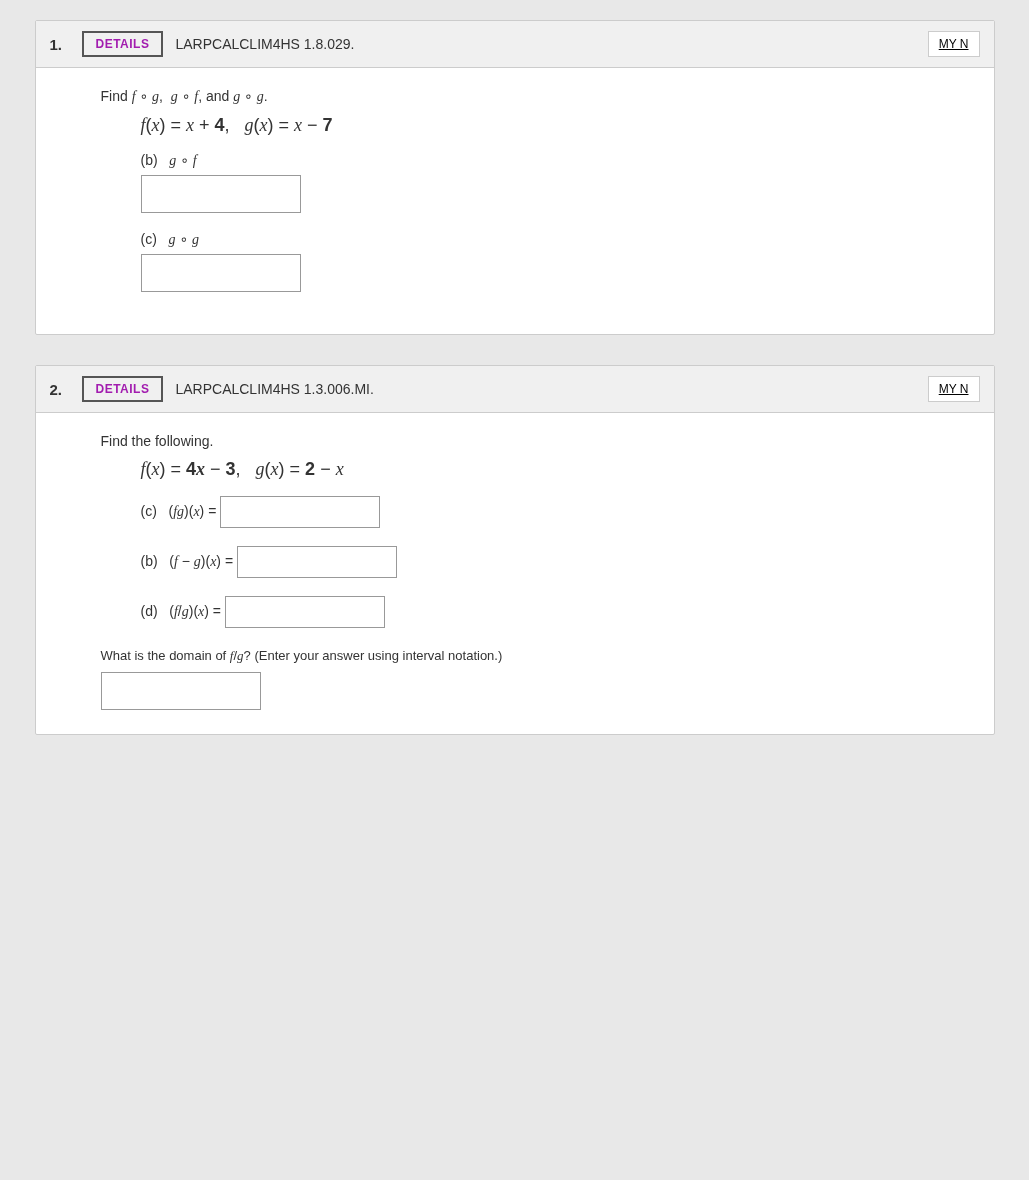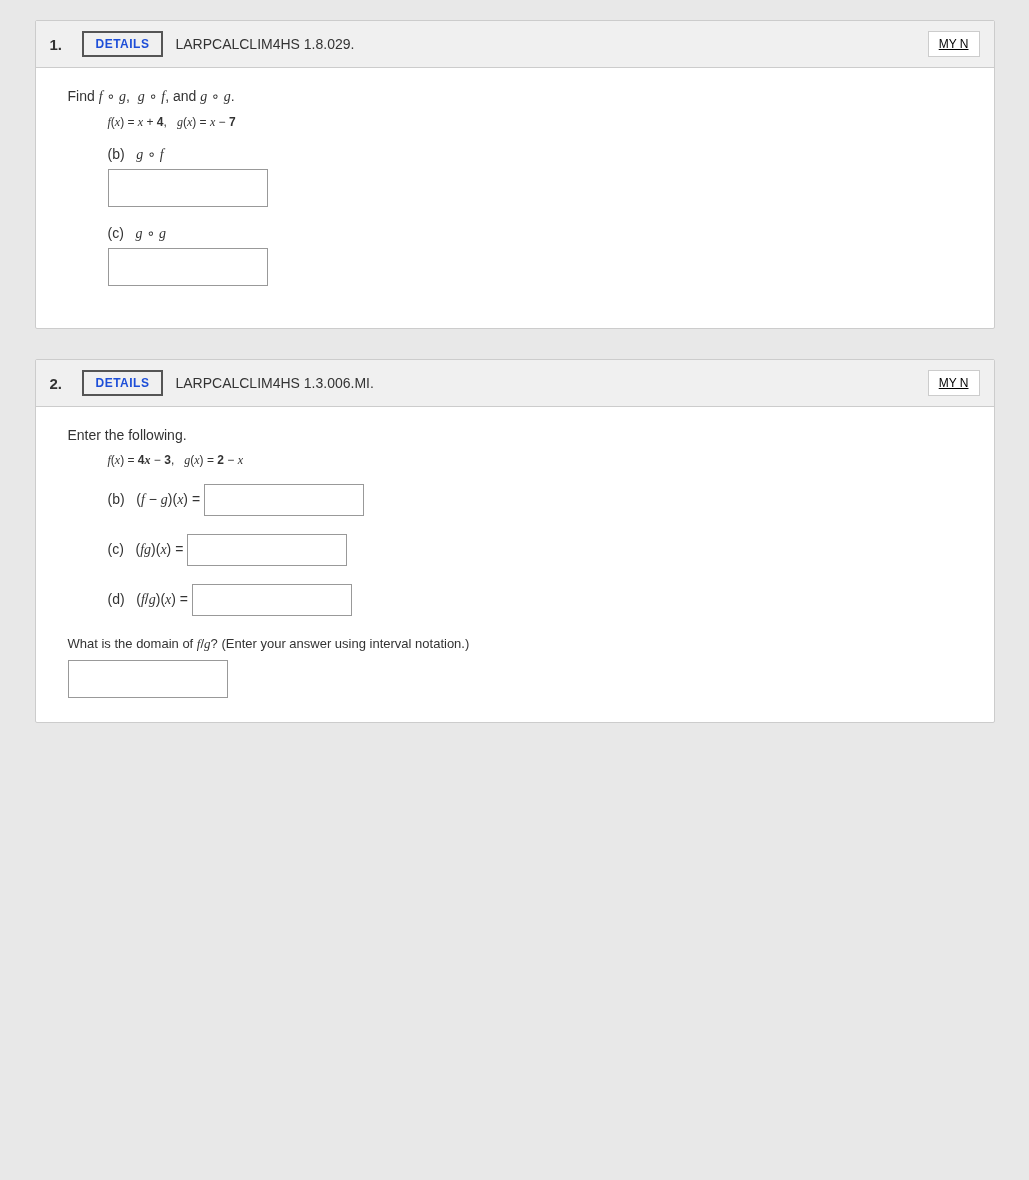--- a/index.html
+++ b/index.html
@@ -44,21 +44,21 @@
     }
 
     .details-button {
       border: 2px solid #555;
       background: transparent;
       padding: 4px 12px;
       font-weight: bold;
       font-size: 12px;
       cursor: pointer;
       letter-spacing: 0.5px;
-      color: #1d4ed8;
+      color: #a21caf;
     }
 
     .problem-title {
       font-weight: normal;
       font-size: 14px;
       flex: 1;
     }
 
     .my-notes-button {
       border: 1px solid #ccc;
@@ -66,31 +66,32 @@
       padding: 5px 10px;
       font-size: 12px;
       cursor: pointer;
       margin-left: auto;
       white-space: nowrap;
       text-decoration: underline;
     }
 
     .problem-content {
       padding: 20px 24px 24px 32px;
+      margin-left: 33px;
     }
 
     .find-text {
       margin-bottom: 10px;
       font-size: 14px;
     }
 
     .functions-line {
       margin-bottom: 16px;
       margin-left: 40px;
-      font-size: 12px;
+      font-size: 18px;
     }
 
     .part {
       margin-bottom: 18px;
       margin-left: 40px;
     }
 
     .part-label {
       margin-bottom: 6px;
       font-size: 14px;
@@ -175,35 +176,35 @@
   </div>
 
   <div class="problem-block">
     <div class="problem-header">
       <span class="problem-number">2.</span>
       <button class="details-button">DETAILS</button>
       <span class="problem-title">LARPCALCLIM4HS 1.3.006.MI.</span>
       <button class="my-notes-button">MY N</button>
     </div>
     <div class="problem-content">
-      <div class="find-text">Enter the following.</div>
+      <div class="find-text">Find the following.</div>
       <div class="functions-line">
         <span class="math-expr">f</span>(<span class="math-expr">x</span>) = <strong>4<span class="math-expr">x</span></strong> − <strong>3</strong>,&nbsp;&nbsp;&nbsp;<span class="math-expr">g</span>(<span class="math-expr">x</span>) = <strong>2</strong> − <span class="math-expr">x</span>
       </div>
 
 
       <div class="part">
         <div class="part-label">
+          (c)&nbsp;&nbsp;&nbsp;(<span class="math-expr">fg</span>)(<span class="math-expr">x</span>) =&nbsp;<input type="text" class="answer-input-inline" style="">
+        </div>
+      </div>
+
+      <div class="part">
+        <div class="part-label">
           (b)&nbsp;&nbsp;&nbsp;(<span class="math-expr">f</span> − <span class="math-expr">g</span>)(<span class="math-expr">x</span>) =&nbsp;<input type="text" class="answer-input-inline" style="">
-        </div>
-      </div>
-
-      <div class="part">
-        <div class="part-label">
-          (c)&nbsp;&nbsp;&nbsp;(<span class="math-expr">fg</span>)(<span class="math-expr">x</span>) =&nbsp;<input type="text" class="answer-input-inline" style="">
         </div>
       </div>
 
       <div class="part">
         <div class="part-label">
           (d)&nbsp;&nbsp;&nbsp;(<span class="math-expr">f</span>/<span class="math-expr">g</span>)(<span class="math-expr">x</span>) =&nbsp;<input type="text" class="answer-input-inline" style="">
         </div>
       </div>
 
       <div class="domain-section">

